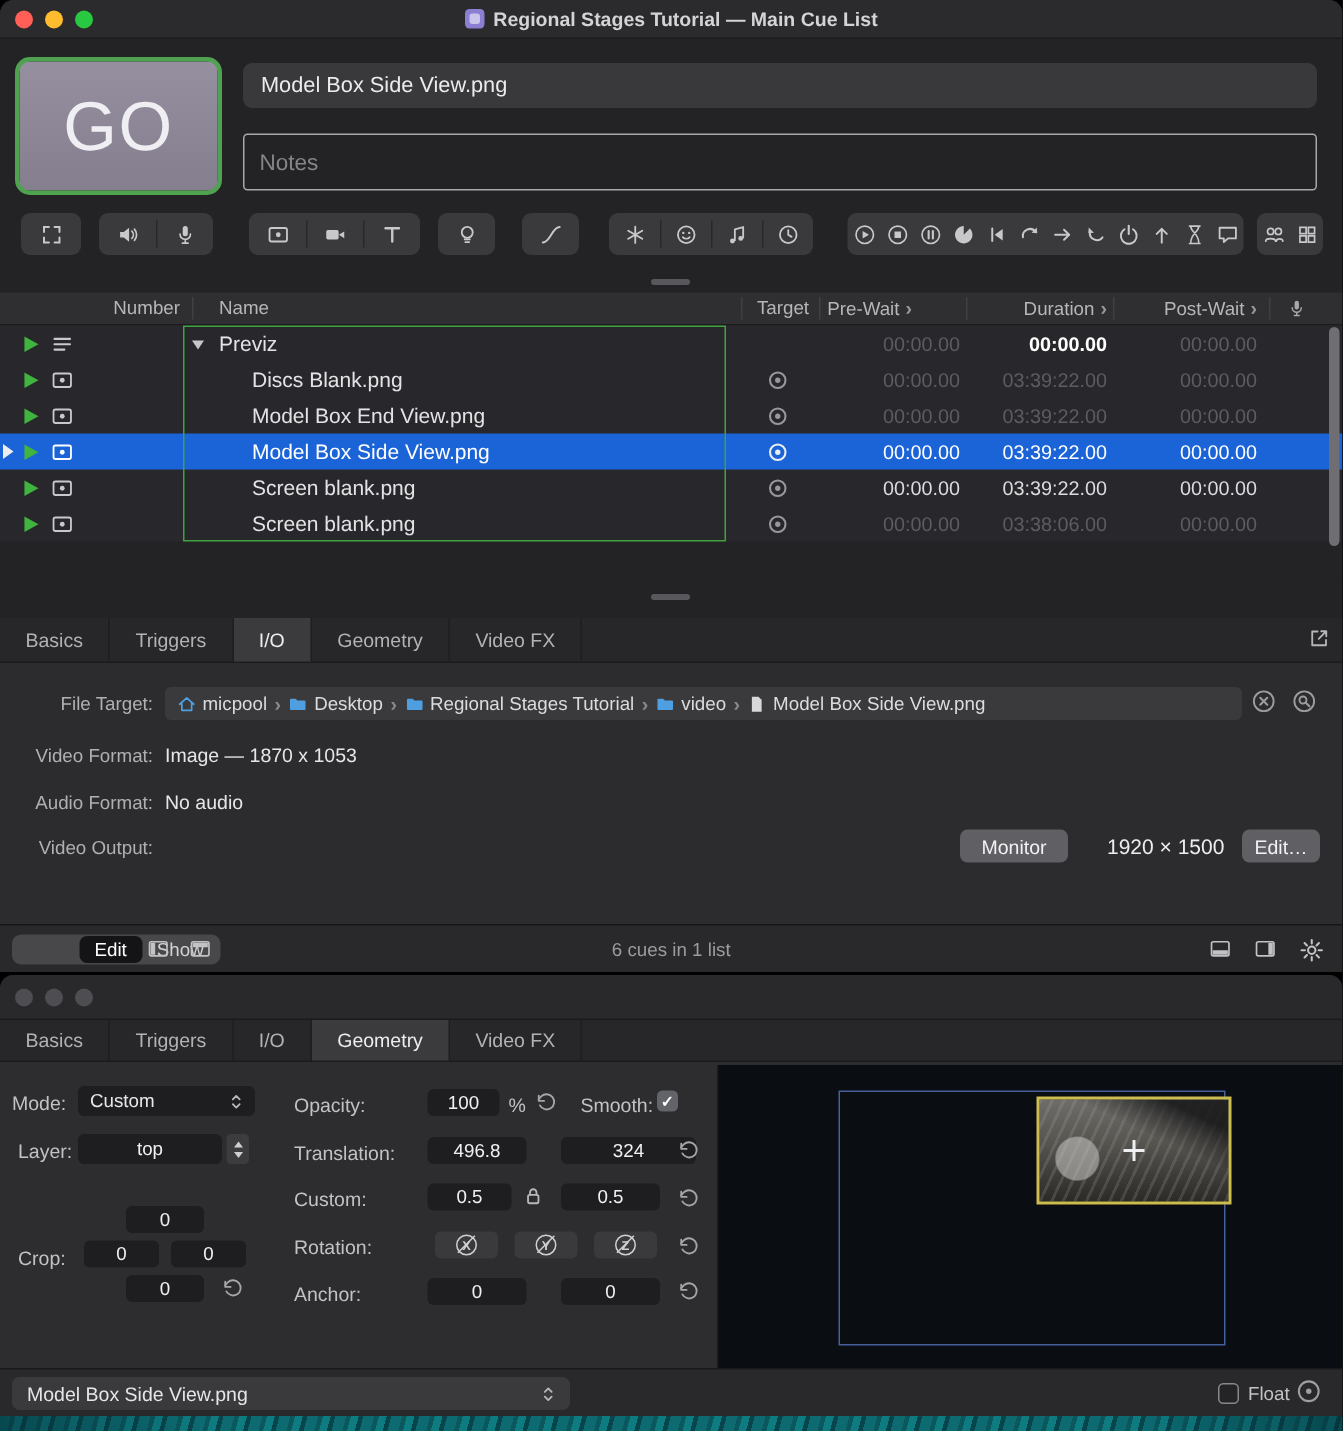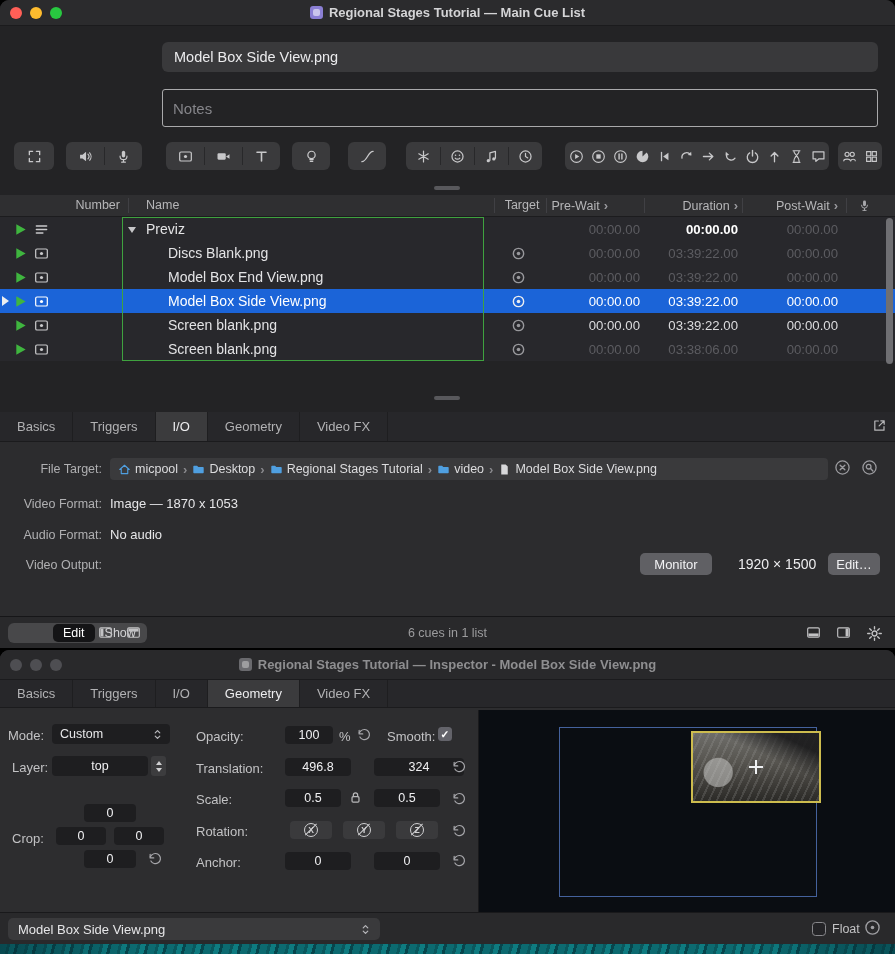--- a/index.html
+++ b/index.html
@@ -326,20 +326,23 @@
         <span class="tl red"></span>
         <span class="tl yel"></span>
         <span class="tl grn"></span>
       </div>
       <div class="win-title">
         <span class="doc-icon"></span>
         <span>Regional Stages Tutorial — Main Cue List</span>
       </div>
     </div>
 
+    <div class="abs go-btn">
+        <span>GO</span>
+      </div>
     <div class="abs cue-name-field">
         <span>Model Box Side View.png</span>
       </div>
     <input class="abs notes-field" placeholder="Notes" style="">
 
     <div class="tb" style="left:14px">
       <span class="seg" style="width:40px">
           <svg class="i">
             <use href="#s-expand"></use>
           </svg>
@@ -760,24 +763,20 @@
     </div>
   </div>
 
   <div class="abs win-insp">
     <div class="titlebar inactive" style="height:30px">
       <div class="tl-group" style="top:9px">
         <span class="tl dim"></span>
         <span class="tl dim"></span>
         <span class="tl dim"></span>
       </div>
-      <div class="win-title inactive">
-        <span class="doc-icon gray"></span>
-        <span>Regional Stages Tutorial — Inspector - Model Box Side View.png</span>
-      </div>
     </div>
 
     <div class="tabbar" style="top:30px;height:28px">
       <div class="tab">Basics</div>
       <div class="tab">Triggers</div>
       <div class="tab">I/O</div>
       <div class="tab active">Geometry</div>
       <div class="tab">Video FX</div>
     </div>
 
@@ -836,21 +835,21 @@
       </div>
     <div class="num" style="left:374px;top:108px;width:90px">
         <span>324</span>
       </div>
     <span class="reset-btn" style="left:452px;top:109px">
         <svg class="i">
           <use href="#s-reset"></use>
         </svg>
       </span>
 
-    <span class="geo-label" style="left:196px;top:142px">Scale:</span>
+    <span class="geo-label" style="left:196px;top:142px">Custom:</span>
     <div class="num" style="left:285px;top:139px;width:56px">
         <span>0.5</span>
       </div>
     <span class="lock-ic abs" style="left:348px;top:140px">
         <svg class="i">
           <use href="#s-lock"></use>
         </svg>
       </span>
     <div class="num" style="left:374px;top:139px;width:66px">
         <span>0.5</span>

